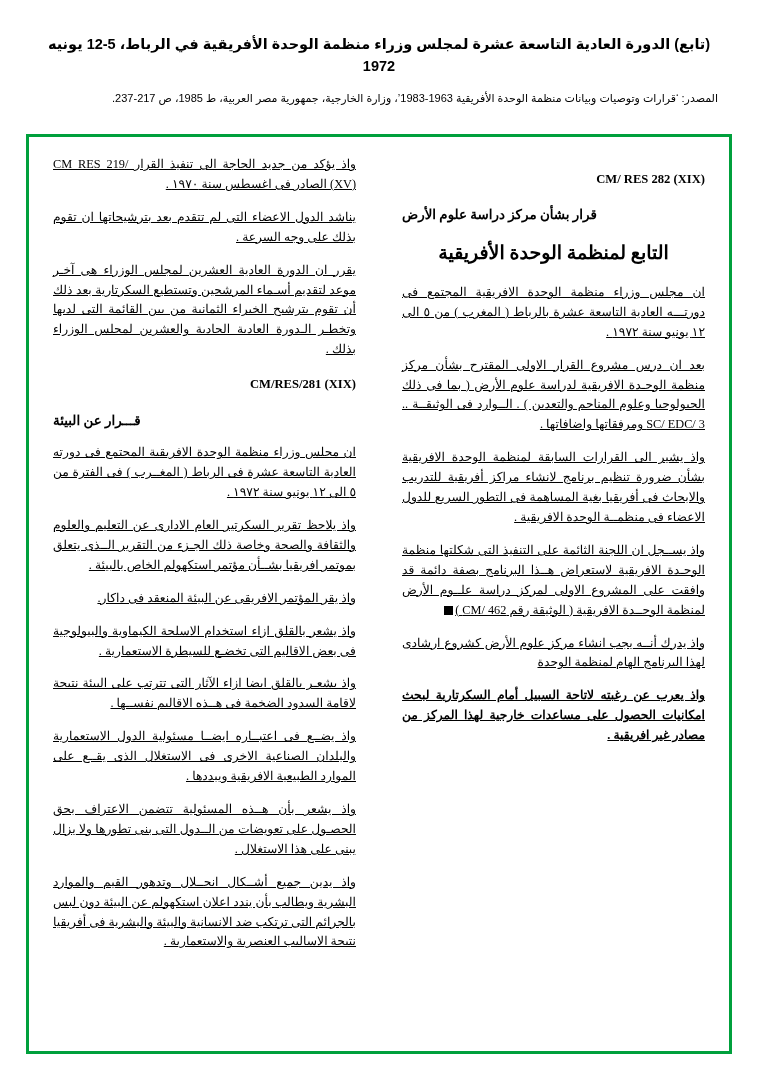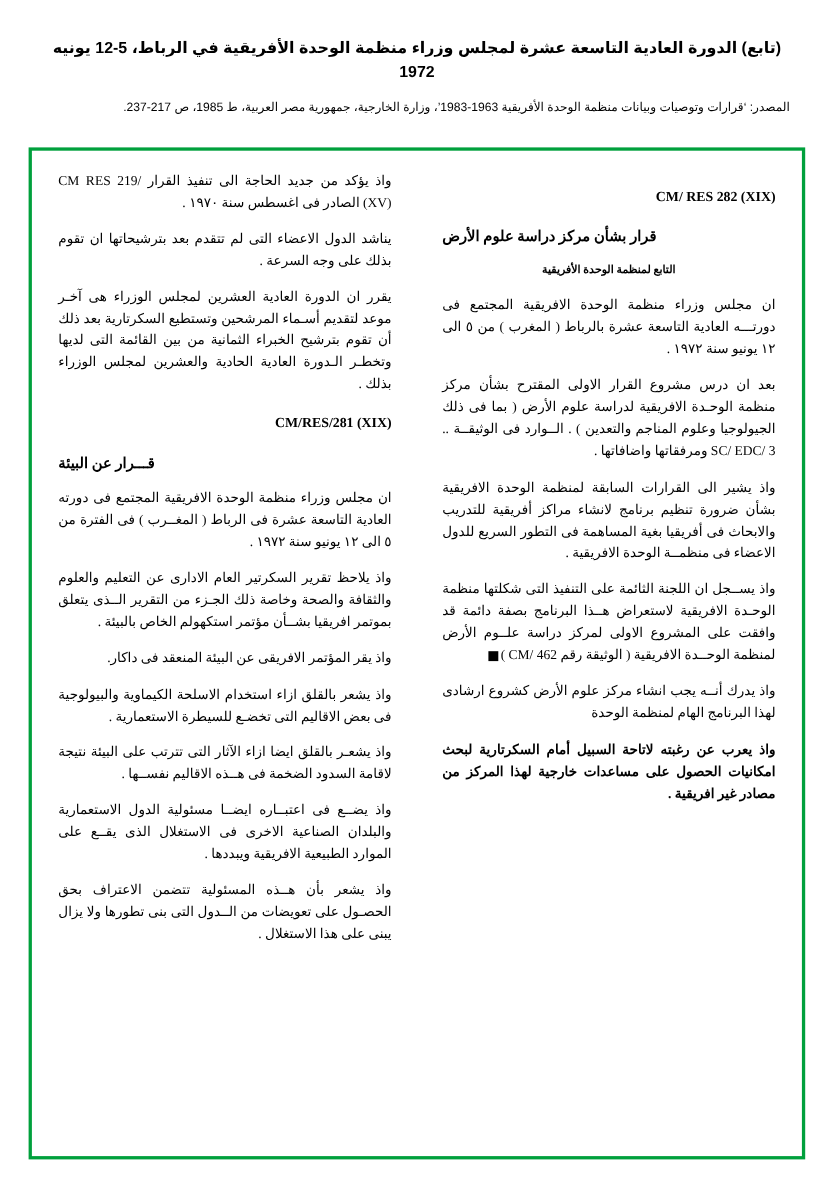--- a/index.html
+++ b/index.html
@@ -60,20 +60,21 @@
   .col {
     flex: 1 1 0;
     font-size: 12.3px;
     line-height: 1.62;
     text-align: justify;
     box-sizing: border-box;
     padding: 4px 10px 0 10px;
   }
   .col p {
     margin: 0 0 13px 0;
+    text-decoration: underline;
   }
   .res-code {
     margin: 14px 0 10px 0;
     font-weight: bold;
     font-size: 12.6px;
     text-align: right;
     direction: rtl;
   }
   .res-code-ltr {
     direction: ltr;
@@ -83,21 +84,21 @@
   .res-heading {
     text-align: left;
     font-weight: bold;
     font-size: 13.4px;
     line-height: 1.55;
     margin: 16px 0 12px 0;
   }
   .res-heading-sub {
     text-align: center;
     font-weight: bold;
-    font-size: 10px;
+    font-size: 19px;
     margin: 0 0 14px 0;
   }
   .bold {
     font-weight: bold;
   }
   .inline-box {
     display: inline-block;
     width: 9px;
     height: 9px;
     background: #000;
@@ -144,18 +145,19 @@
 
         <div class="res-heading">قـــرار عن البيئة</div>
 
         <p>ان مجلس وزراء منظمة الوحدة الافريقية المجتمع فى دورته العادية التاسعة عشرة فى الرباط ( المغــرب ) فى الفترة من ٥ الى ١٢ يونيو سنة ١٩٧٢ .</p>
         <p>واذ يلاحظ تقرير السكرتير العام الادارى عن التعليم والعلوم والثقافة والصحة وخاصة ذلك الجـزء من التقرير الــذى يتعلق بموتمر افريقيا بشــأن مؤتمر استكهولم الخاص بالبيئة .</p>
         <p>واذ يقر المؤتمر الافريقى عن البيئة المنعقد فى داكار.</p>
         <p>واذ يشعر بالقلق ازاء استخدام الاسلحة الكيماوية والبيولوجية فى بعض الاقاليم التى تخضـع للسيطرة الاستعمارية .</p>
         <p>واذ يشعـر بالقلق ايضا ازاء الآثار التى تترتب على البيئة نتيجة لاقامة السدود الضخمة فى هــذه الاقاليم نفســها .</p>
         <p>واذ يضــع فى اعتبــاره ايضــا مسئولية الدول الاستعمارية والبلدان الصناعية الاخرى فى الاستغلال الذى يقــع على الموارد الطبيعية الافريقية ويبددها .</p>
         <p>واذ يشعر بأن هــذه المسئولية تتضمن الاعتراف بحق الحصـول على تعويضات من الــدول التى بنى تطورها ولا يزال يبنى على هذا الاستغلال .</p>
+        <p>واذ يدين جميع أشــكال انحــلال وتدهور القيم والموارد البشرية ويطالب بأن يندد اعلان استكهولم عن البيئة دون لبس بالجرائم التى ترتكب ضد الانسانية والبيئة والبشرية فى أفريقيا نتيجة الاساليب العنصرية والاستعمارية .</p>
       </div>
 
     </div>
   </div>
 
 </div>
 
 </body></html>

